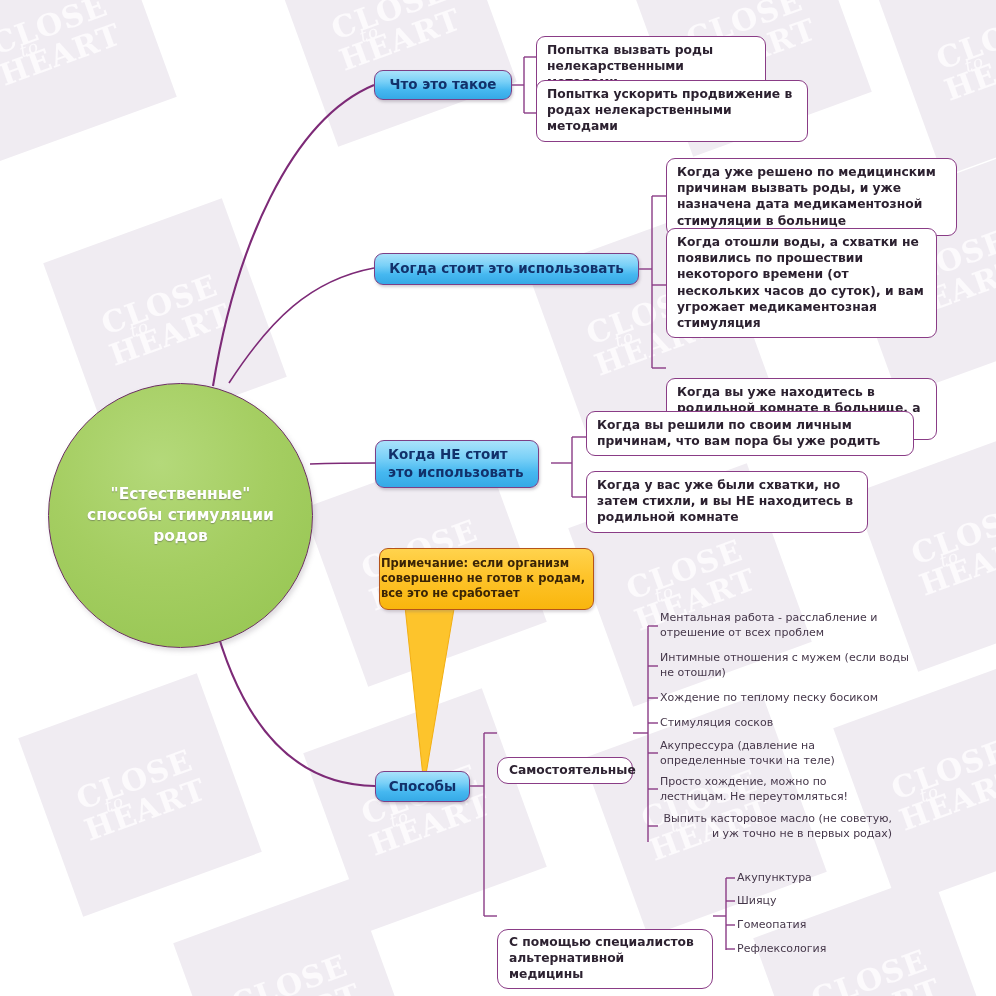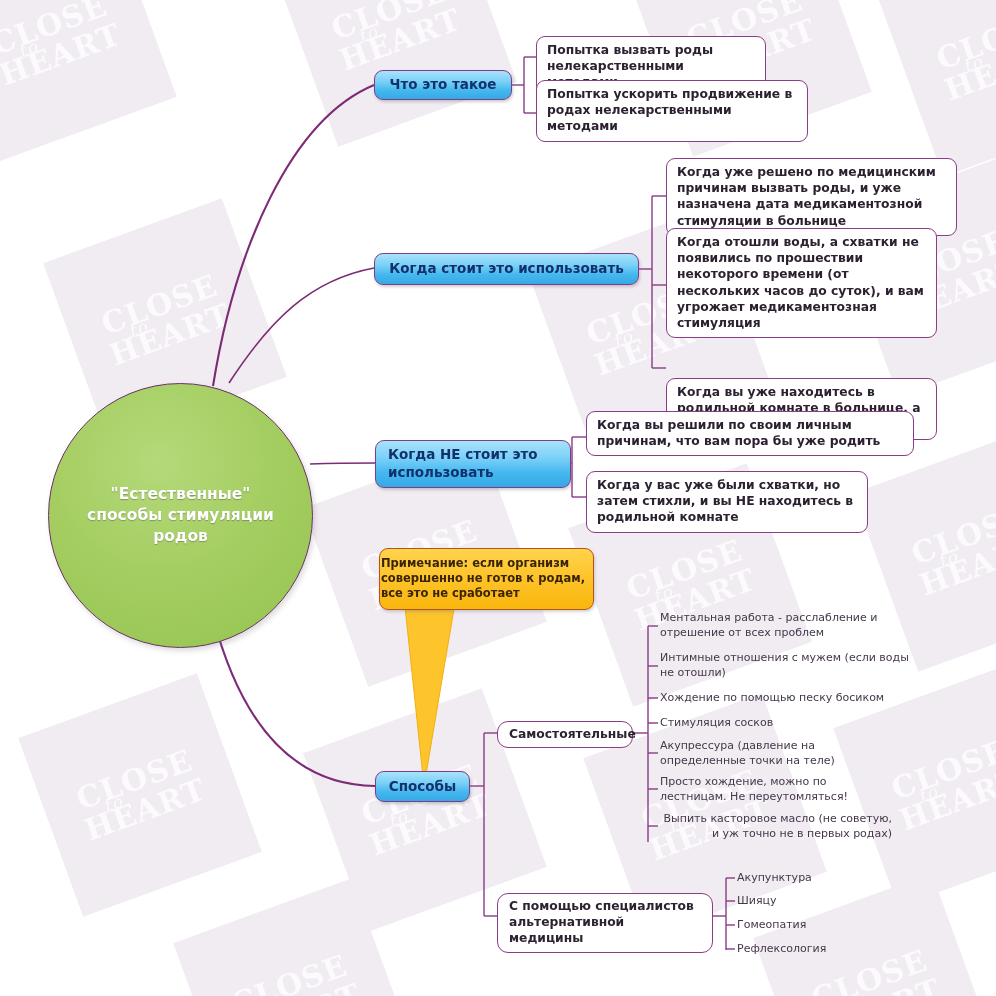--- a/index.html
+++ b/index.html
@@ -49,20 +49,21 @@
   .box-node{
     background:#ffffff;border:1px solid #8a3c86;border-radius:9px;
     color:#2c2130;font-weight:700;font-size:12.3px;line-height:1.32;
     padding:5px 9px 6px 10px;
   }
 
   .pill-node{
     background:#ffffff;border:1px solid #8a3c86;border-radius:11px;
     color:#2d2231;font-weight:700;font-size:12.3px;line-height:1.32;
     padding:4px 11px 5px 11px;
+    margin-top:36px;
   }
 
   .text-leaf{
     position:absolute;z-index:3;color:#45374a;font-weight:400;
     font-size:11px;line-height:1.35;font-family:"DejaVu Sans","Liberation Sans",sans-serif;
   }
 
   
   #edgefade{position:absolute;inset:0;z-index:6;pointer-events:none;
     box-shadow:inset 0 0 0 1px rgba(255,255,255,0);}
@@ -202,21 +203,21 @@
   <div class="node box-node" style="left:666px;top:158px;width:291px;">
     <span>Когда уже решено по медицинским причинам вызвать роды, и уже назначена дата медикаментозной стимуляции в больнице</span>
   </div>
   <div class="node box-node" style="left:666px;top:228px;width:271px;">
     <span>Когда отошли воды, а схватки не появились по прошествии некоторого времени (от нескольких часов до суток), и вам угрожает медикаментозная стимуляция</span>
   </div>
   <div class="node box-node" style="left:666px;top:334px;width:271px;margin-top:44px;">
     <span>Когда вы уже находитесь в родильной комнате в больнице, а схватки ослабли</span>
   </div>
 
-  <div class="node blue-node" style="left:375px;top:440px;width:196px;height:48px;align-items:center;">
+  <div class="node blue-node" style="left:375px;top:440px;width:164px;height:48px;align-items:center;">
     <span>Когда НЕ стоит это использовать</span>
   </div>
 
   <div class="node box-node" style="left:586px;top:411px;width:328px;">
     <span>Когда вы решили по своим личным причинам, что вам пора бы уже родить</span>
   </div>
   <div class="node box-node" style="left:586px;top:471px;width:282px;border-radius:9px;">
     <span>Когда у вас уже были схватки, но затем стихли, и вы НЕ находитесь в родильной комнате</span>
   </div>
 
@@ -230,21 +231,21 @@
 
   <div class="node pill-node" style="left:497px;top:721px;width:136px;box-sizing:border-box;">
     <span>Самостоятельные</span>
   </div>
 
   <div class="text-leaf" style="left:660px;top:611px;width:254px;">
     <span>Ментальная работа - расслабление и отрешение от всех проблем</span></div>
   <div class="text-leaf" style="left:660px;top:651px;width:254px;">
     <span>Интимные отношения с мужем (если воды не отошли)</span></div>
   <div class="text-leaf" style="left:660px;top:691px;width:265px;">
-    <span>Хождение по помощью песку босиком</span></div>
+    <span>Хождение по теплому песку босиком</span></div>
   <div class="text-leaf" style="left:660px;top:716px;width:254px;">
     <span>Стимуляция сосков</span></div>
   <div class="text-leaf" style="left:660px;top:739px;width:232px;">
     <span>Акупрессура (давление на определенные точки на теле)</span></div>
   <div class="text-leaf" style="left:660px;top:775px;width:232px;">
     <span>Просто хождение, можно по лестницам. Не переутомляться!</span></div>
   <div class="text-leaf" style="left:660px;top:812px;width:232px;text-align:right;">
     <span>Выпить касторовое масло  (не советую, и уж точно не в первых родах)</span></div>
 
   <div class="node pill-node" style="left:497px;top:893px;width:216px;box-sizing:border-box;">

